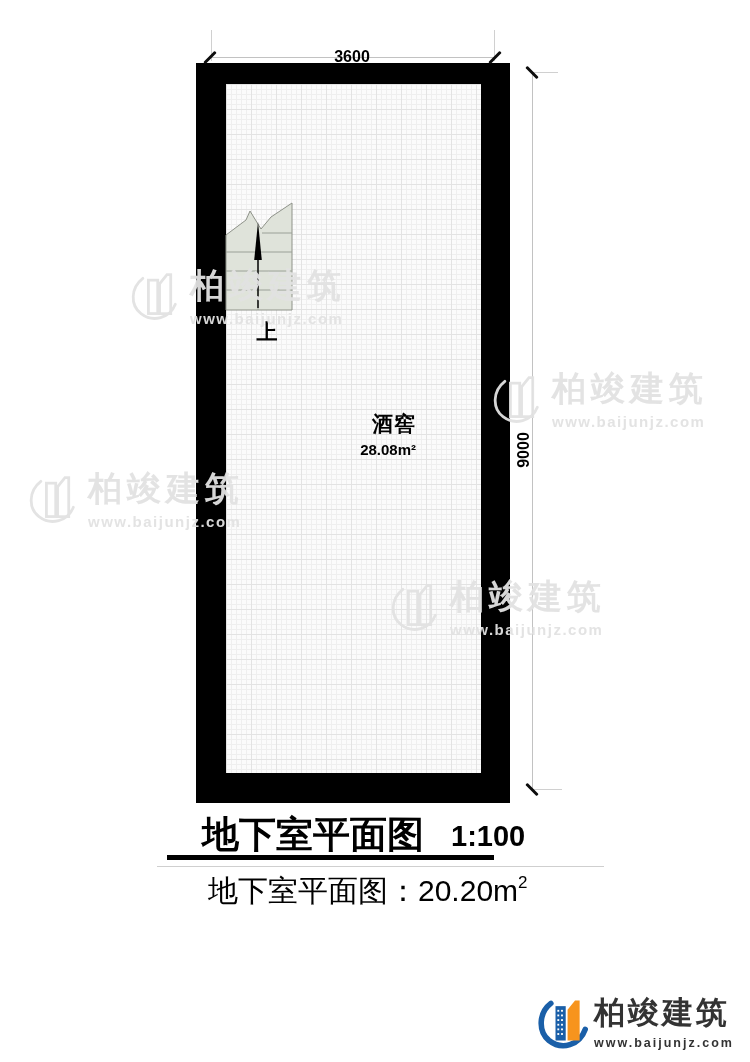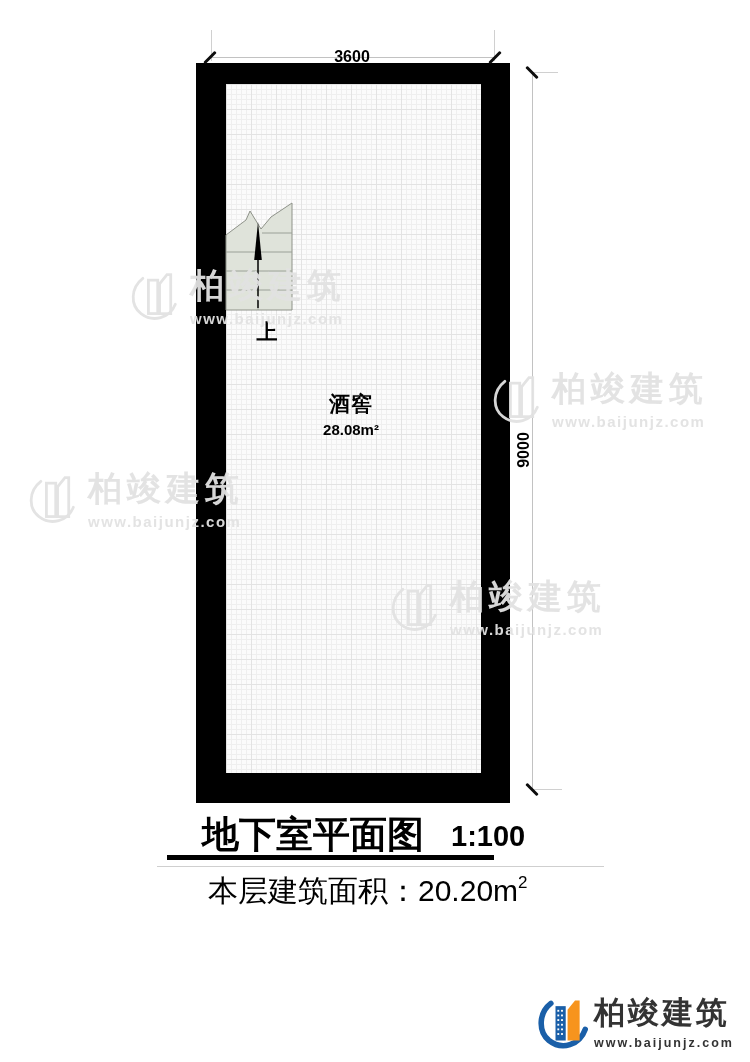--- a/index.html
+++ b/index.html
@@ -12,21 +12,21 @@
   .floor{left:226px;top:84px;width:255px;height:689px;background-color:#fbfbfb;
     background-image:
       linear-gradient(#e3e3e3 1px, transparent 1px),
       linear-gradient(90deg,#e3e3e3 1px, transparent 1px),
       linear-gradient(#efefef 1px, transparent 1px),
       linear-gradient(90deg,#efefef 1px, transparent 1px);
     background-size:25px 25px,25px 25px,5px 5px,5px 5px;}
   .stairs-svg{left:222px;top:196px;width:76px;height:120px;}
   .up-label{left:250px;top:318px;width:34px;text-align:center;
             font-size:21px;font-weight:bold;}
-  .room-label{left:286px;top:392px;width:130px;text-align:center;line-height:1.1;}
+  .room-label{left:286px;top:412px;width:130px;text-align:right;line-height:1.1;}
   .room-name{font-size:21px;font-weight:bold;letter-spacing:1px;}
   .room-area{font-size:15px;font-weight:bold;margin-top:7px;}
 
   
   .dimline{background:#c2c2c2;}
   .extline{background:#d0d0d0;}
   .tick{width:16px;height:3px;background:#0d0d0d;border-radius:1px;}
   .tick.slash{transform:rotate(-45deg);}
   .tick.backslash{transform:rotate(45deg);}
   .dim-label{font-size:16px;font-weight:bold;text-align:center;}
@@ -138,21 +138,21 @@
     <span class="wm-big">柏竣建筑</span>
     <span class="wm-url">www.baijunjz.com</span>
   </div>
 </div>
 
 <div class="abs main-title">地下室平面图</div>
 <div class="abs scale-label">1:100</div>
 <div class="abs title-rule-thick"></div>
 <div class="abs title-rule-thin"></div>
 <div class="abs subtitle">
-  <span>本层建筑面积：</span><span>20.20m</span><sup>2</sup>
+  <span>地下室平面图：</span><span>20.20m</span><sup>2</sup>
 </div>
 
 <div class="abs logo">
   <svg width="52" height="58" viewBox="0 0 56 62">
     <path d="M16,12 C3,22 2,42 14,52 C28,63 47,57 53,40" fill="none" stroke="#1a5fa8" stroke-width="6" stroke-linecap="round"></path>
     <rect x="21" y="15" width="11" height="37" fill="#1a5fa8"></rect>
     <g fill="#ffffff">
       <rect x="23" y="19" width="2" height="2"></rect>
         <rect x="27" y="19" width="2" height="2"></rect>
       <rect x="23" y="24" width="2" height="2"></rect>

